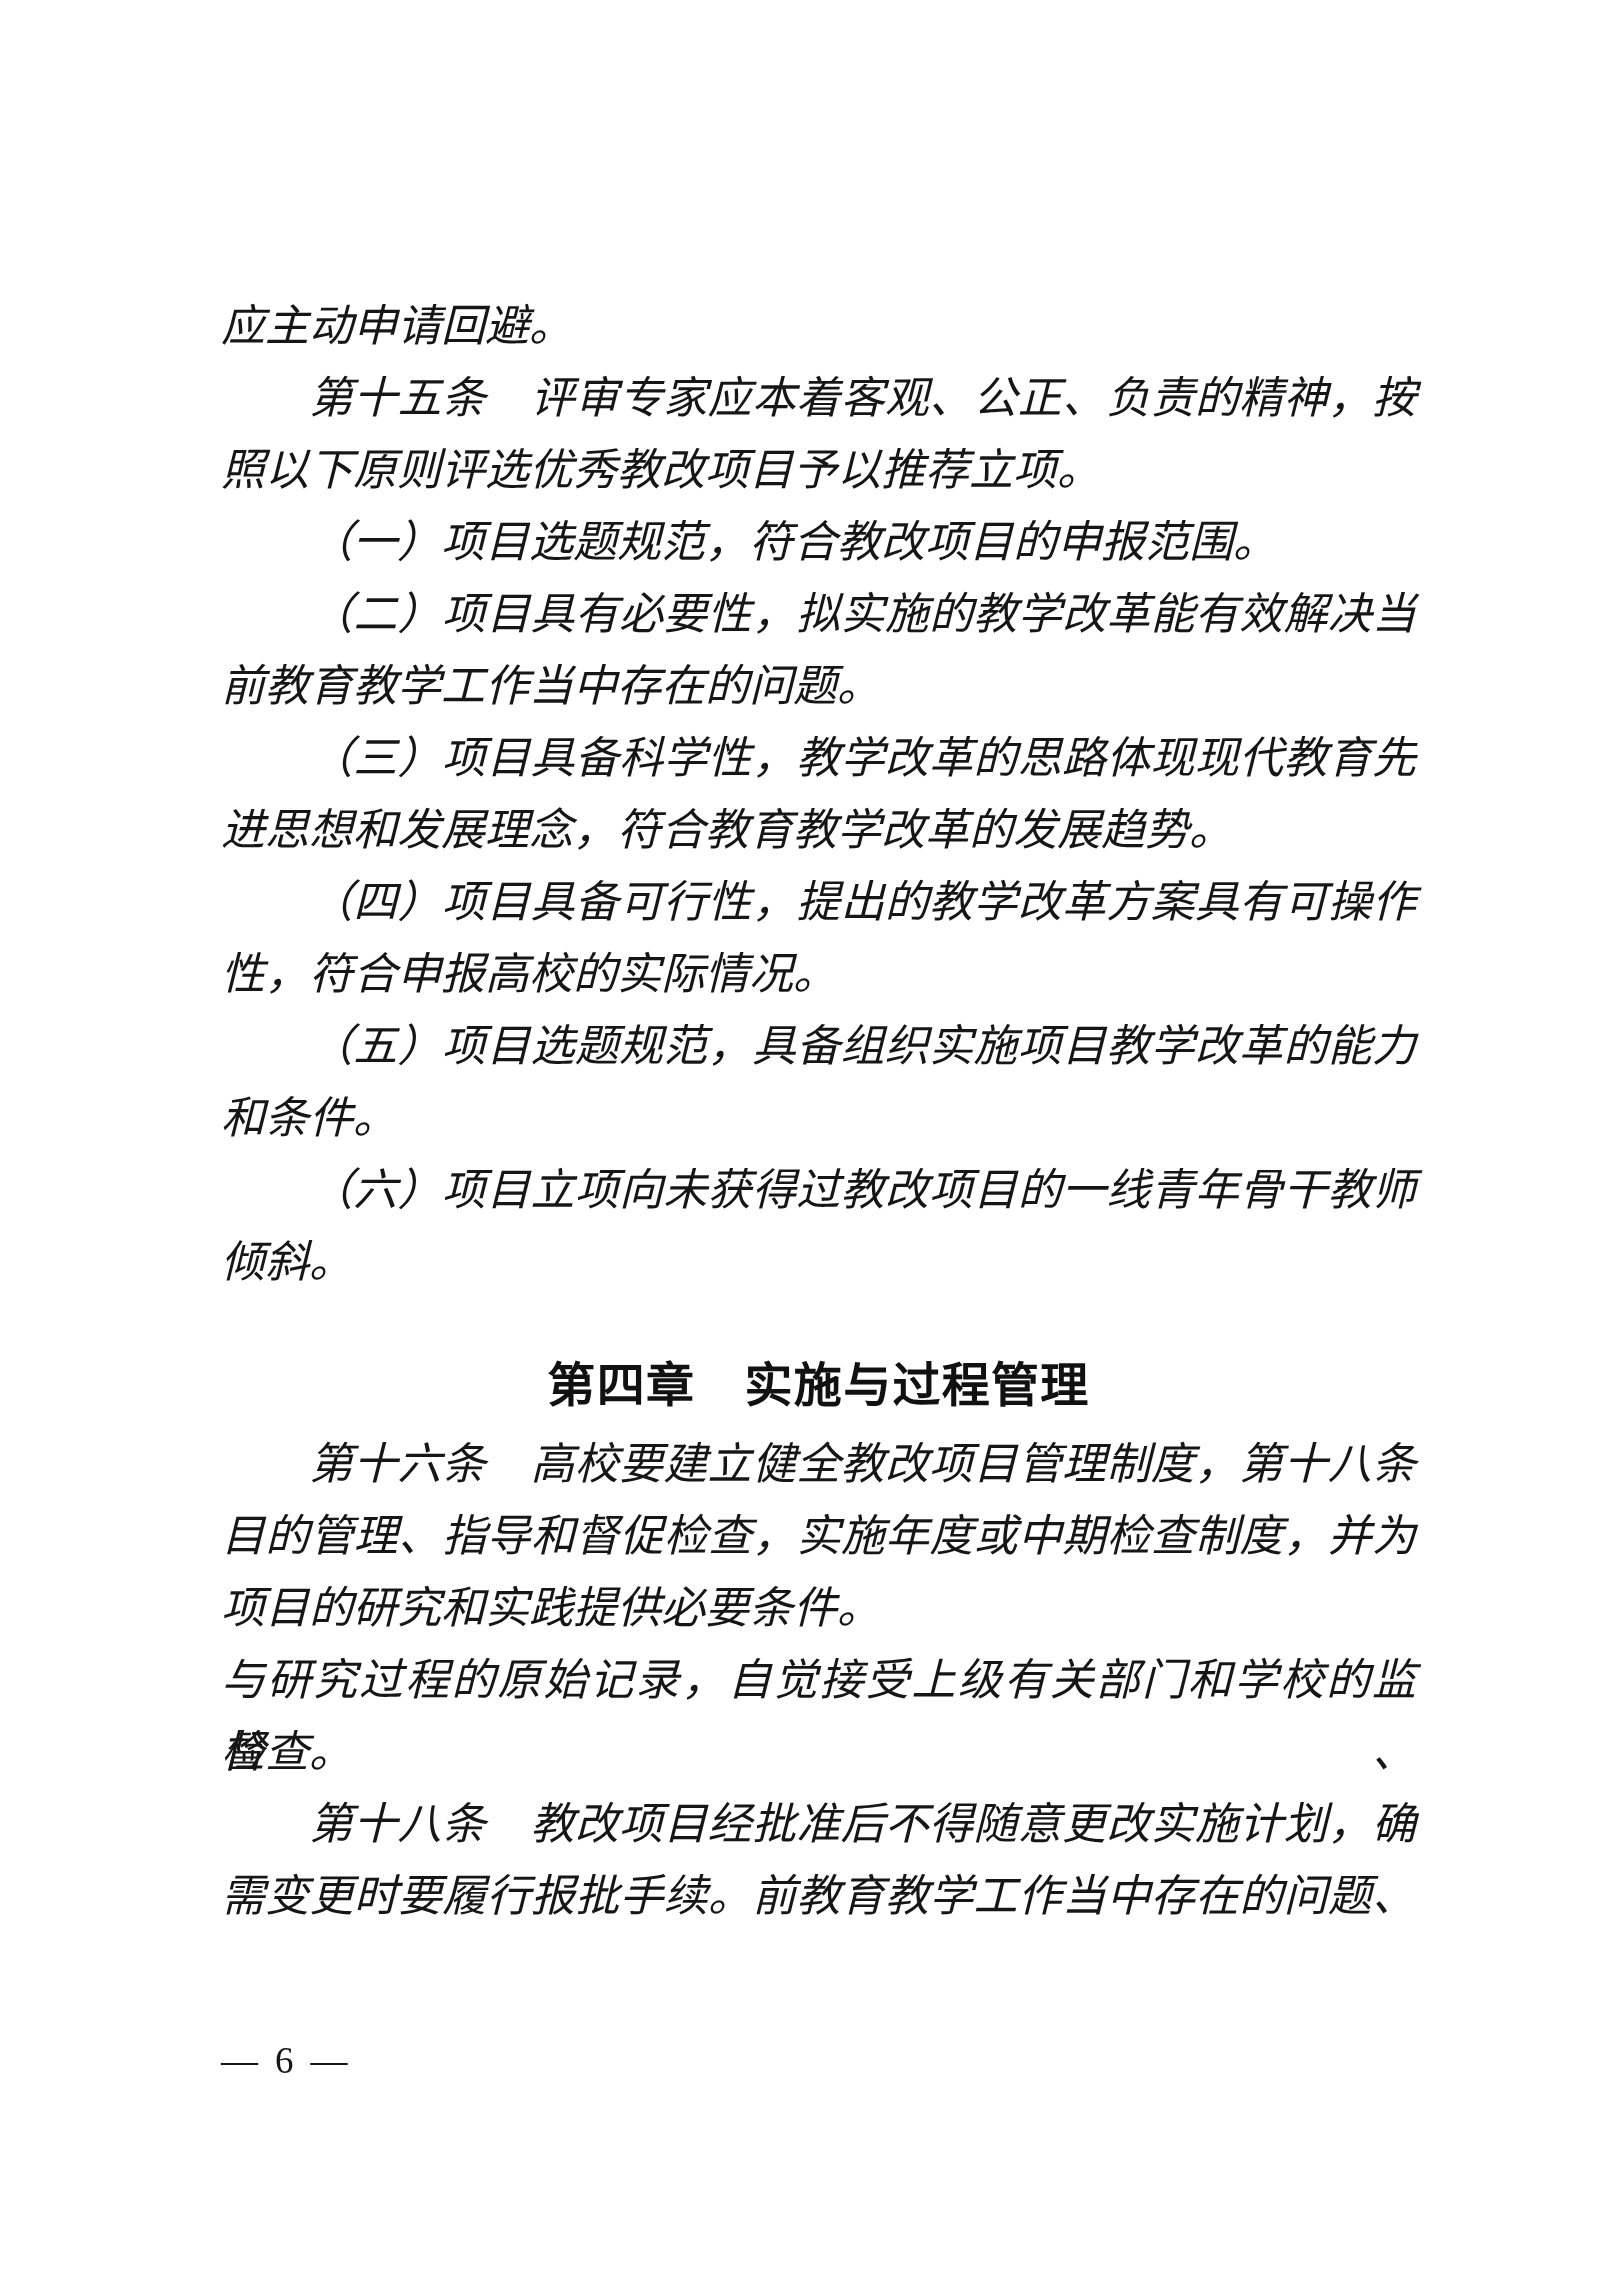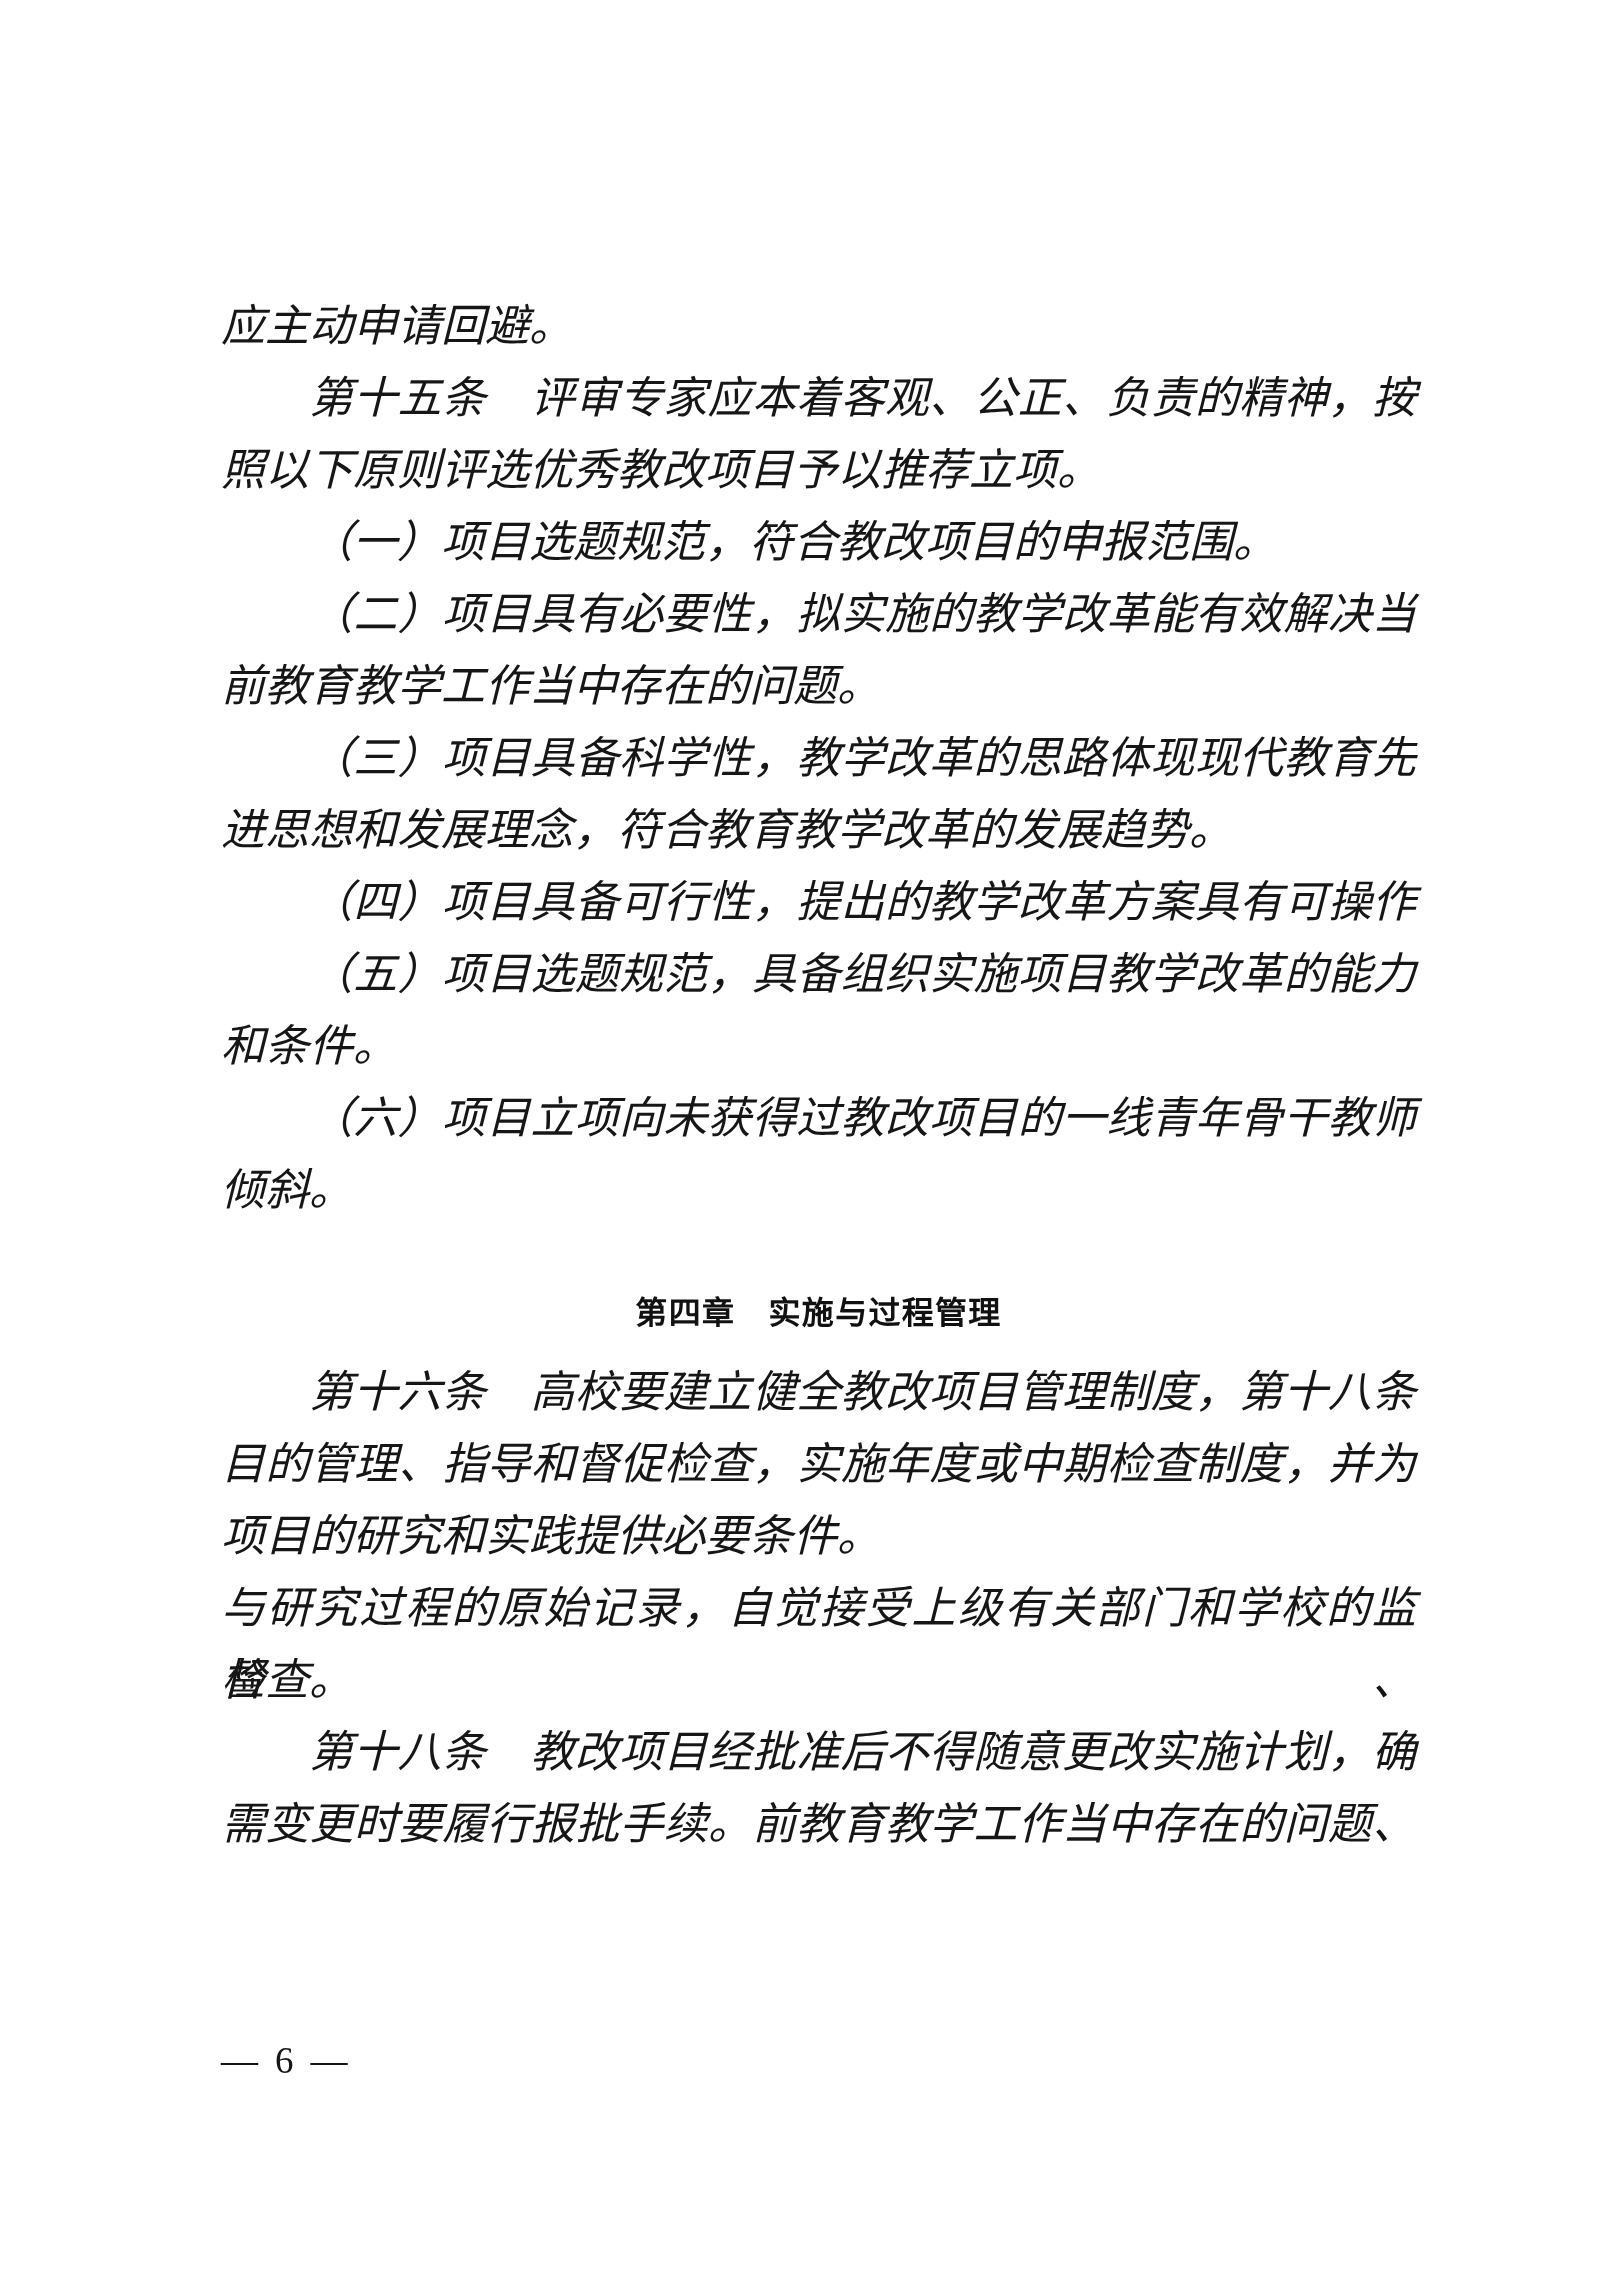--- a/index.html
+++ b/index.html
@@ -36,21 +36,21 @@
     text-align-last: justify; 
   }
   .heading {
     height: 73px;
     line-height: 73px;
     margin: 50px 0 6.5px 0;
     text-align: center;
     font-family: "Liberation Sans", "DejaVu Sans", sans-serif;
     font-style: normal;
     font-weight: 700;
-    font-size: 32px;
+    font-size: 48px;
     color: #111111;
     letter-spacing: 1.3px;
   }
   .pageno {
     position: absolute;
     left: 221px;
     top: 2036px;
     height: 50px;
     line-height: 50px;
     color: #161616;
@@ -66,20 +66,21 @@
   <div class="doc">
     <div class="ln">应主动申请回避。</div>
     <div class="ln ind fj">第十五条　评审专家应本着客观、公正、负责的精神，按</div>
     <div class="ln">照以下原则评选优秀教改项目予以推荐立项。</div>
     <div class="ln ind">（一）项目选题规范，符合教改项目的申报范围。</div>
     <div class="ln ind fj">（二）项目具有必要性，拟实施的教学改革能有效解决当</div>
     <div class="ln">前教育教学工作当中存在的问题。</div>
     <div class="ln ind fj">（三）项目具备科学性，教学改革的思路体现现代教育先</div>
     <div class="ln">进思想和发展理念，符合教育教学改革的发展趋势。</div>
     <div class="ln ind fj">（四）项目具备可行性，提出的教学改革方案具有可操作</div>
+    <div class="ln">性，符合申报高校的实际情况。</div>
     <div class="ln ind fj">（五）项目选题规范，具备组织实施项目教学改革的能力</div>
     <div class="ln">和条件。</div>
     <div class="ln ind fj">（六）项目立项向未获得过教改项目的一线青年骨干教师</div>
     <div class="ln">倾斜。</div>
 
     <div class="heading">第四章　实施与过程管理</div>
 
     <div class="ln ind fj">第十六条　高校要建立健全教改项目管理制度，第十八条</div>
     <div class="ln fj">目的管理、指导和督促检查，实施年度或中期检查制度，并为</div>
     <div class="ln">项目的研究和实践提供必要条件。</div>

